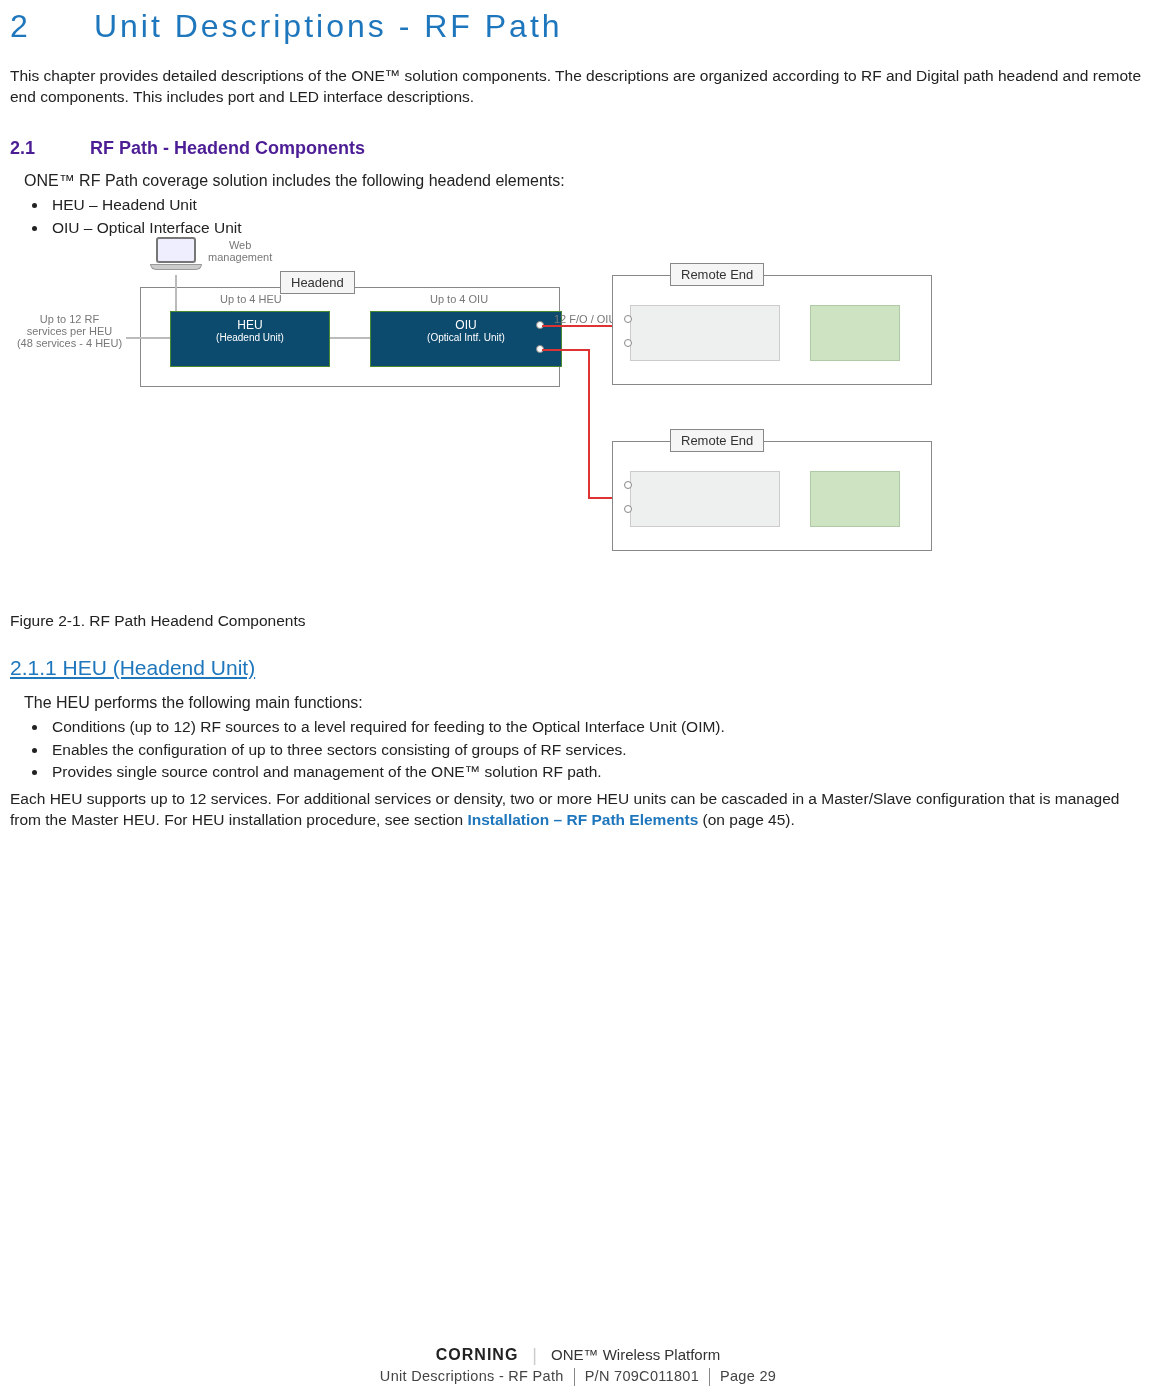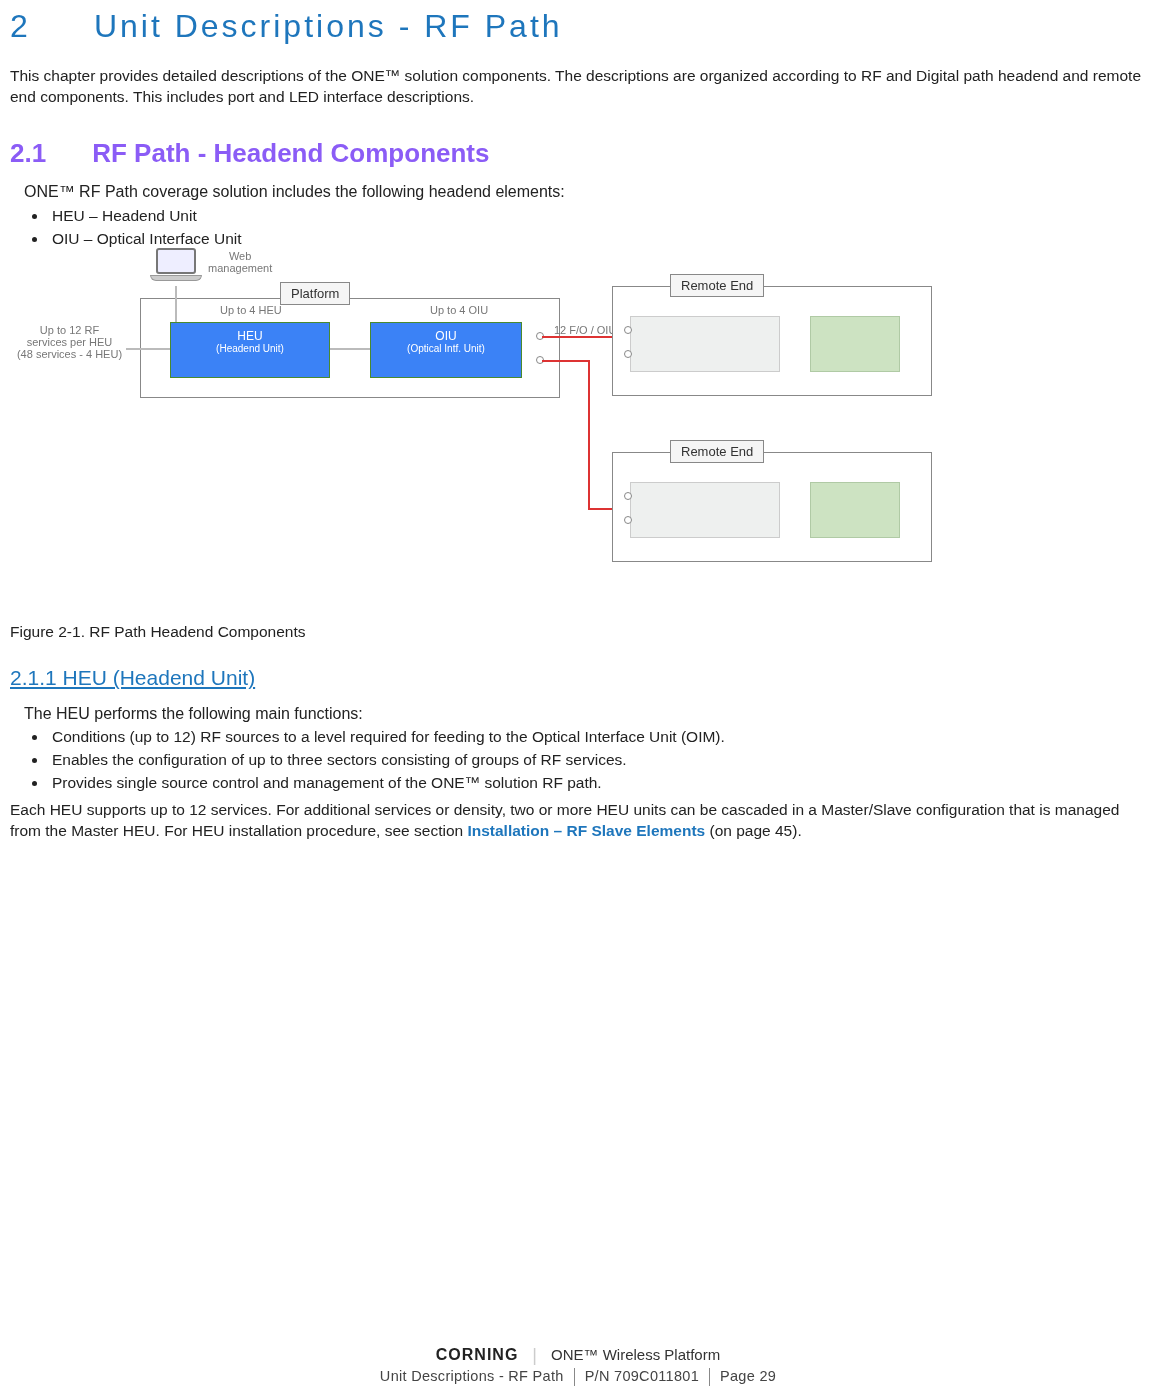--- a/index.html
+++ b/index.html
@@ -17,22 +17,22 @@
     color: #1e76bc;
     font-size: 32px;
     letter-spacing: 3px;
     font-weight: 400;
     margin: 0 0 18px 0;
     font-family: Verdana, sans-serif;
   }
   .h1 .num { display:inline-block; width:72px; }
   .intro { margin: 0 0 28px 0; font-size:15.5px; }
   .h2 {
-    color: #8b5cf6;
-    font-size: 26px;
+    color: #4c1d95;
+    font-size: 18px;
     font-weight: bold;
     margin: 0 0 10px 0;
   }
   .h2 .num { display:inline-block; width:75px; }
   .p { margin: 0 0 3px 14px; font-size:16px;}
   ul.b { list-style: disc; padding-left: 38px; margin: 2px 0 6px 0; }
   ul.b li { padding-left: 4px; margin-bottom: 2px; font-size:15.5px;}
   .figcap { margin: 6px 0 22px 0; font-size:15.5px;}
   .h3 {
     color: #1e76bc;
@@ -44,21 +44,21 @@
   .linkbold { color:#1e76bc; font-weight:bold; }
   
   .diagram {
     width: 880px; height: 360px; position: relative;
     margin: 6px 0 0 120px;
     font-family: Arial, sans-serif;
     font-size: 12px; color: #555;
   }
   .dbox { position:absolute; border:1px solid #888; background:#fff; text-align:center; }
   .labelbox { position:absolute; border:1px solid #888; background:#f5f5f5; padding:2px 10px; font-size:13px; color:#333; }
-  .greenbox { position:absolute; background:#3b82f6; border:1px solid #4a8a2e; color:#fff; font-size:12px; text-align:center; padding-top:6px; line-height:1.2;}
+  .greenbox { position:absolute; background:#0c4a6e; border:1px solid #4a8a2e; color:#fff; font-size:12px; text-align:center; padding-top:6px; line-height:1.2;}
   .faintbox { position:absolute; background:#eef0ef; border:1px solid #ccc; }
   .faintgreen { position:absolute; background:#cde3c2; border:1px solid #b0caa5; }
   .tinytext { position:absolute; color:#777; font-size:11px; text-align:center; line-height:1.1;}
   .redline { position:absolute; background:#d33; }
   .greyline{ position:absolute; background:#bbb;}
   .laptop {
     position:absolute; left:20px; top:-8px; width:52px; height:36px;
   }
   .laptop .screen{ width:40px; height:26px; border:2px solid #777; border-radius:3px; background:#eef; margin:0 auto;}
   .laptop .base{ width:52px; height:6px; background:#ccc; border:1px solid #999; border-radius:0 0 6px 6px; margin-top:1px;}
@@ -110,29 +110,29 @@
       <div class="base"></div>
   </div>
   <div class="tinytext" style="left:78px; top:-6px; text-align:center; white-space:pre;">Web
 management</div>
 
   <div class="tinytext" style="left:-118px; top:68px; width:115px; white-space:pre;">Up to 12 RF
 services per HEU
 (48 services - 4 HEU)</div>
 
   <div class="dbox" style="left:10px; top:42px; width:420px; height:100px;"></div>
-  <div class="labelbox" style="left:150px; top:26px;">Platform</div>
+  <div class="labelbox" style="left:150px; top:26px;">Headend</div>
   <div class="tinytext" style="left:90px; top:48px;">Up to 4 HEU</div>
   <div class="tinytext" style="left:300px; top:48px;">Up to 4 OIU</div>
 
   <div class="greenbox" style="left:40px; top:66px; width:160px; height:56px;">
     <div>HEU</div>
     <div style="font-size:10px;">(Headend Unit)</div>
   </div>
-  <div class="greenbox" style="left:240px; top:66px; width:152px; height:56px;">
+  <div class="greenbox" style="left:240px; top:66px; width:192px; height:56px;">
     <div>OIU</div>
     <div style="font-size:10px;">(Optical Intf. Unit)</div>
   </div>
 
   <div class="greyline" style="left:200px; top:92px; width:40px; height:2px;"></div>
   <div class="greyline" style="left:45px; top:30px; width:2px; height:36px;"></div>
   <div class="greyline" style="left:-4px; top:92px; width:44px; height:2px;"></div>
 
   <div class="port" style="left:406px; top:76px;"></div>
   <div class="port" style="left:406px; top:100px;"></div>
@@ -162,21 +162,21 @@
 <p class="figcap">Figure 2-1. RF Path Headend Components</p>
 
 <h3 class="h3">2.1.1 HEU (Headend Unit)</h3>
 <p class="p">The HEU performs the following main functions:</p>
 <ul class="b">
   <li>Conditions (up to 12) RF sources to a level required for feeding to the Optical Interface Unit (OIM).</li>
   <li>Enables the configuration of up to three sectors consisting of groups of RF services.</li>
   <li>Provides single source control and management of the ONE™ solution RF path.</li>
 </ul>
 <p class="para2">
-  <span>Each HEU supports up to 12 services. For additional services or density, two or more HEU units can be cascaded in a Master/Slave configuration that is managed from the Master HEU. For HEU installation procedure, see section </span><span class="linkbold">Installation – RF Slave Elements</span><span> (on page 45).</span>
+  <span>Each HEU supports up to 12 services. For additional services or density, two or more HEU units can be cascaded in a Master/Slave configuration that is managed from the Master HEU. For HEU installation procedure, see section </span><span class="linkbold">Installation – RF Path Elements</span><span> (on page 45).</span>
 </p>
 
 <div class="footer">
   <div class="footer-left">
     <span class="corning">CORNING</span>
     <span class="divider">|</span>
     <span class="one">ONE™ Wireless Platform</span>
   </div>
   <div class="footer-right">
     <span>Unit Descriptions - RF Path</span>

